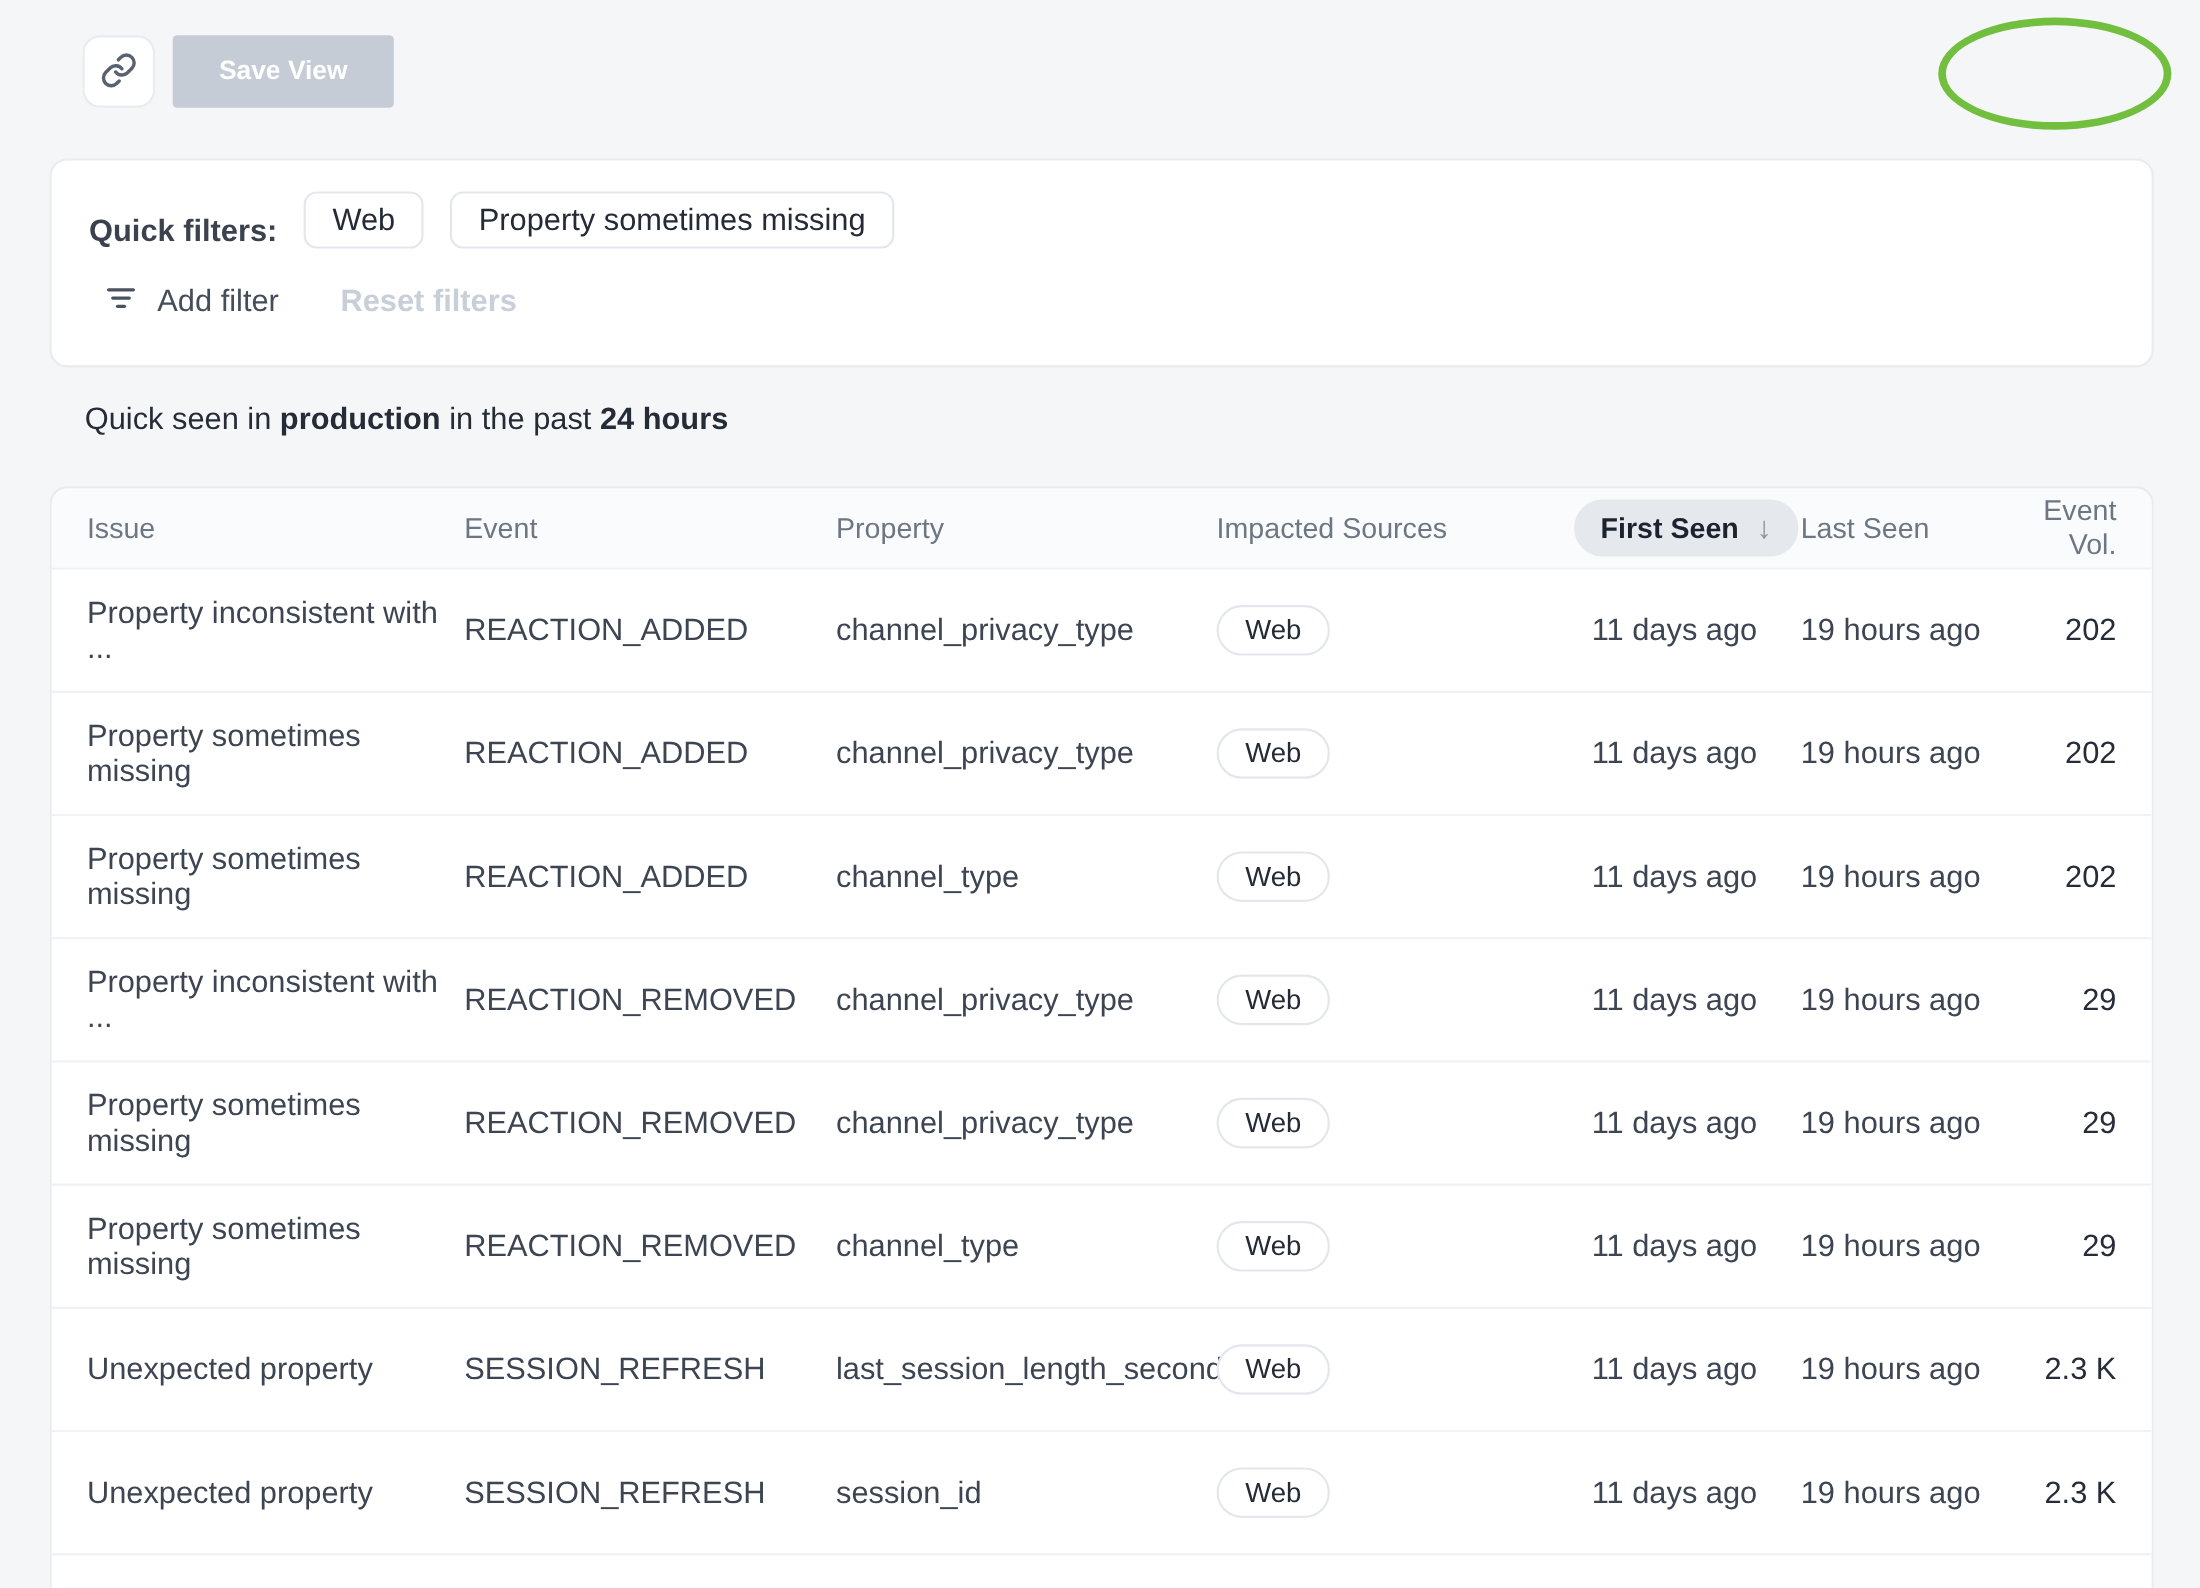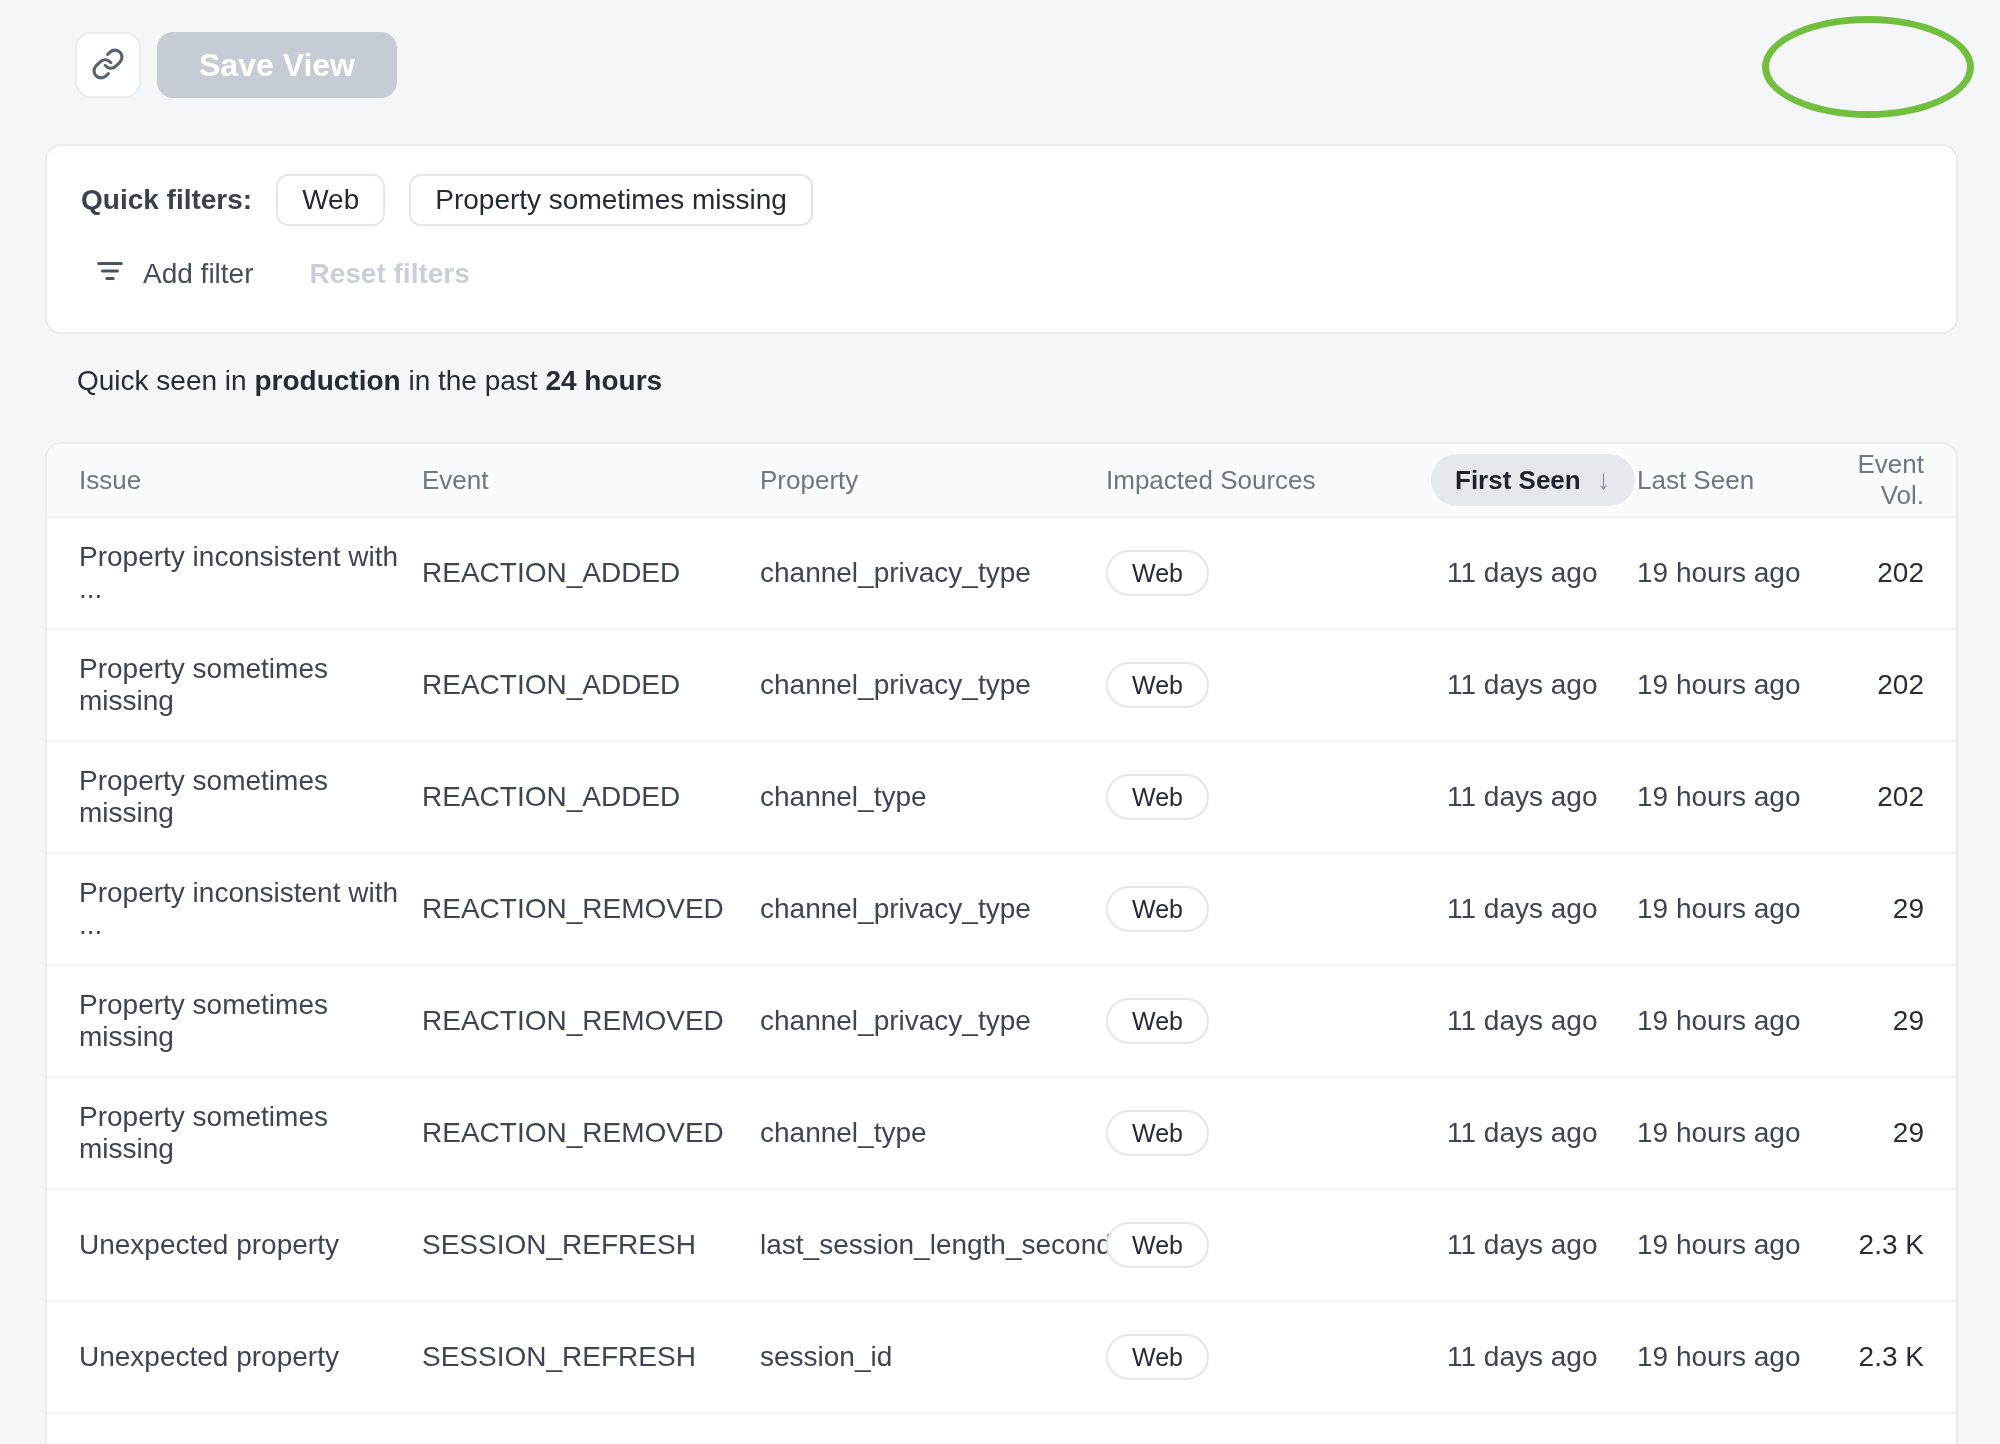--- a/index.html
+++ b/index.html
@@ -11,30 +11,30 @@
 
   
   .topbar { display:flex; justify-content:space-between; align-items:center; height:74px; margin-top:28px; padding-left:30px; }
   .title-wrap { display:flex; align-items:baseline; gap:16px; }
   .title { font-size:42px; font-weight:700; color:#1c222e; letter-spacing:-0.5px; }
   .count { font-size:34px; font-weight:700; color:#747d89; }
 
   .actions { display:flex; gap:16px; align-items:center; }
   .icon-btn { width:66px; height:66px; background:#ffffff; border:2px solid #e9ecf0; border-radius:16px;
               display:flex; align-items:center; justify-content:center; cursor:pointer; }
-  .save-btn { height:66px; padding:0 42px; border:none; border-radius:16px; background:#c6ccd5;
-              color:#ffffff; font-size:32px; font-weight:700; font-family:inherit; cursor:pointer; }
+  .save-btn { height:66px; padding:0 42px; border:none; border-radius:4px; background:#c6ccd5;
+              color:#ffffff; font-size:24px; font-weight:700; font-family:inherit; cursor:pointer; }
 
   .annotation-ellipse { position:absolute; left:1762px; top:16px; width:212px; height:102px;
               border:7px solid #72bf3f; border-radius:50%; pointer-events:none; z-index:5; }
 
   
   .filter-card { margin-top:42px; background:#ffffff; border:2px solid #e8ebef; border-radius:16px;
                  padding:28px 34px 36px; }
-  .chips-row { display:flex; align-items:center; gap:24px; }
+  .chips-row { display:flex; align-items:flex-end; gap:24px; }
   .filters-label { font-size:28px; font-weight:700; color:#3b424e; }
   .chip { height:52px; padding:0 24px; display:inline-flex; align-items:center; background:#fff;
           border:2px solid #e3e7ed; border-radius:12px; font-size:28px; color:#242b36; cursor:pointer; }
   .filter-actions { display:flex; align-items:center; margin-top:26px; margin-left:14px; height:44px; }
   .add-filter { display:flex; align-items:center; gap:18px; font-size:28px; font-weight:400; color:#454d5b; cursor:pointer; }
   .reset-filters { font-size:28px; font-weight:700; color:#c9cfd8; margin-left:56px; cursor:default; }
 
   
   .scope-line { margin:30px 0 0 32px; font-size:28px; color:#262c37; line-height:34px; }
   .scope-line b { font-weight:700; }

